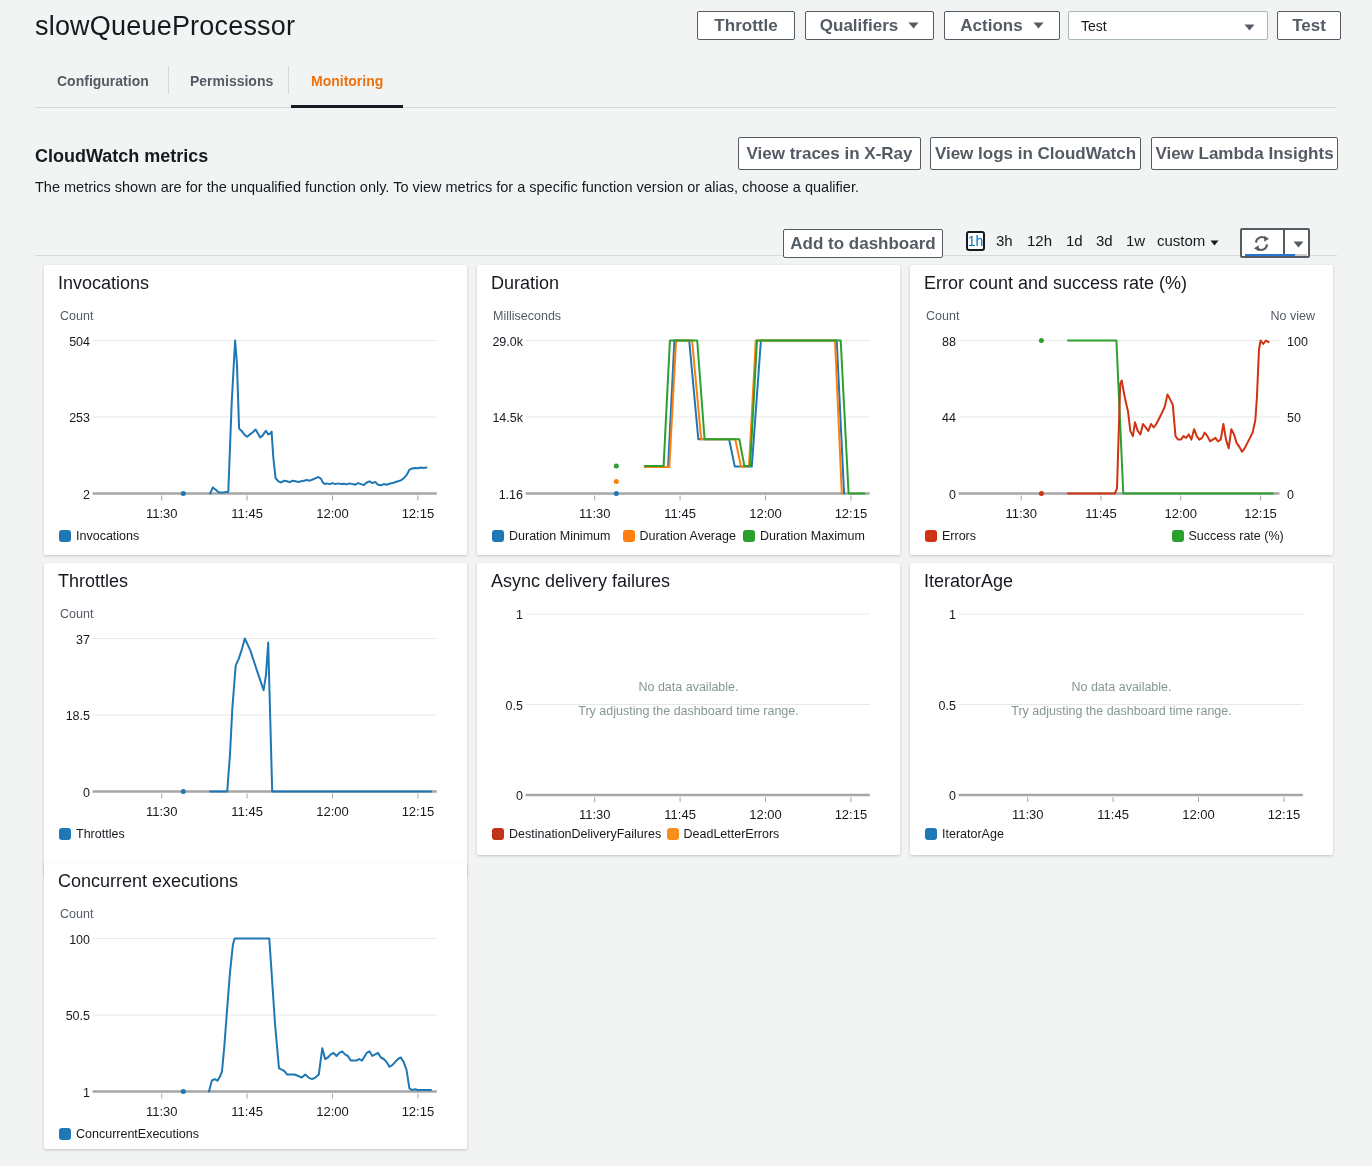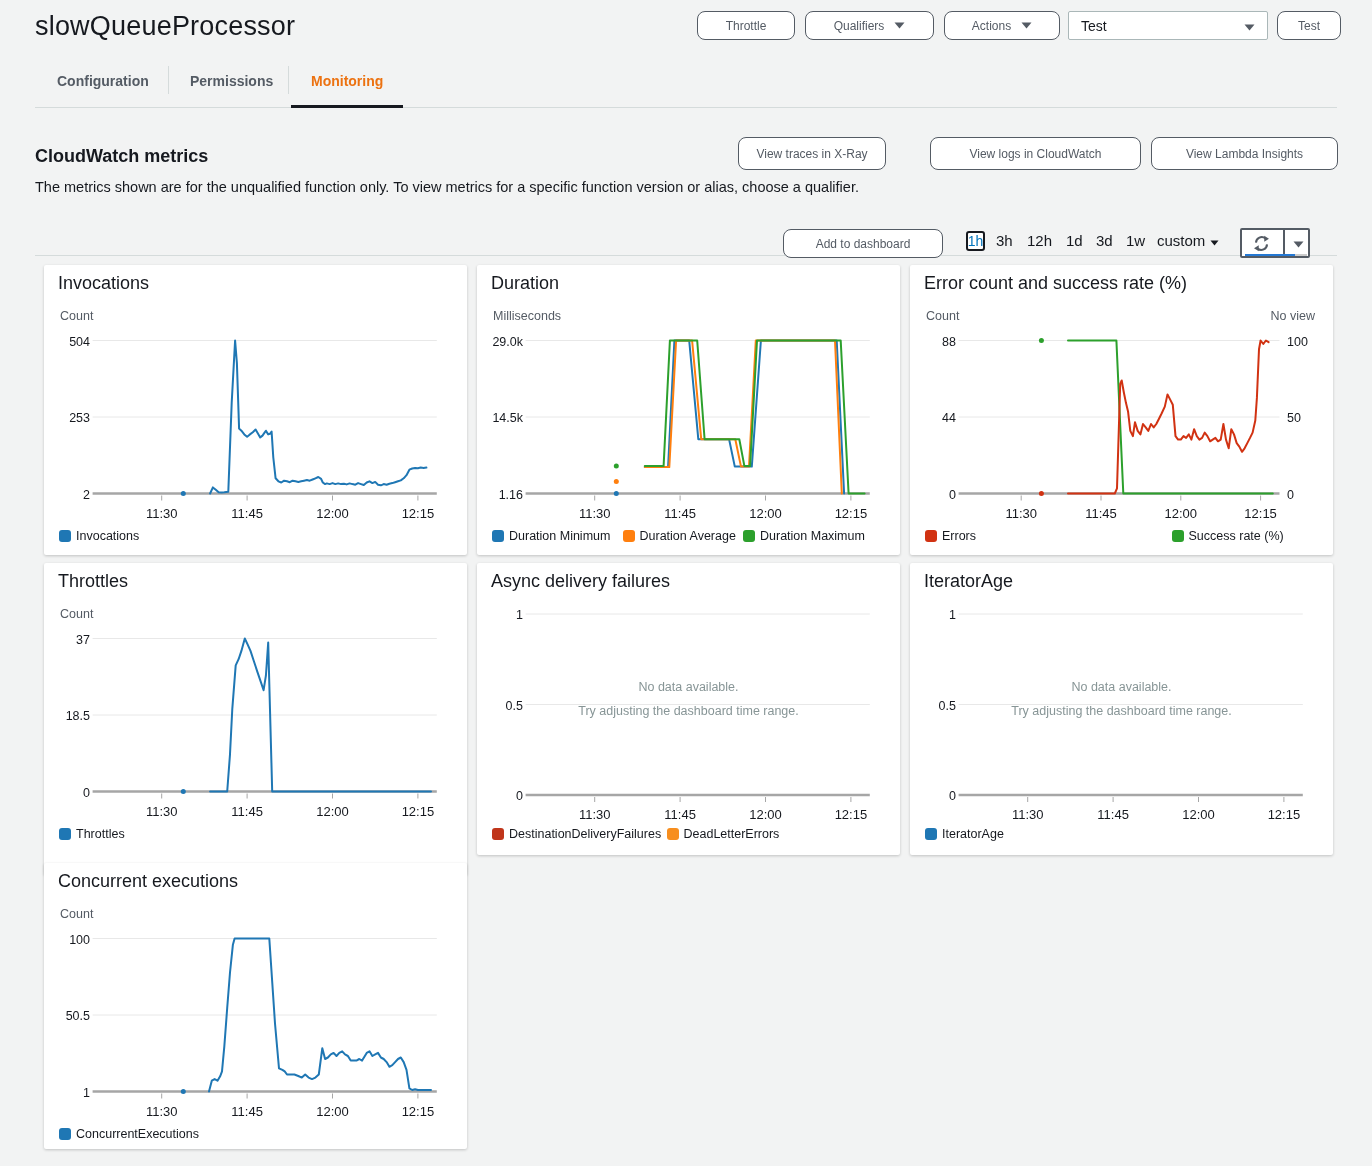--- a/index.html
+++ b/index.html
@@ -1,21 +1,21 @@
 <!DOCTYPE html>
 <html><head><meta charset="utf-8"><title>slowQueueProcessor</title>
 <style>
 * { margin:0; padding:0; box-sizing:border-box; }
 body { width:1372px; height:1166px; background:#f2f3f3;
   font-family:"Liberation Sans",sans-serif; color:#16191f; position:relative;
   overflow:hidden; }
 .abs { position:absolute; }
 .ic { position:absolute; line-height:0; }
-.btn { position:absolute; background:#fff; border:1px solid #545b64; border-radius:8px;
-  color:#545b64; font-weight:normal; font-size:12px; display:flex;
+.btn { position:absolute; background:#fff; border:1px solid #545b64; border-radius:2px;
+  color:#545b64; font-weight:bold; font-size:17px; display:flex;
   align-items:center; justify-content:center; }
 .tab { position:absolute; font-size:14px; font-weight:bold; color:#545b64; }
 .sep { position:absolute; width:1px; background:#d5dbdb; }
 .hline { position:absolute; height:1px; background:#d5dbdb; }
 .card { position:absolute; width:423px; background:#fff; border-radius:2px;
   box-shadow:0 1px 3px rgba(0,0,0,0.2); }
 .ct { position:absolute; left:14px; top:8px; font-size:18px; color:#16191f; }
 .cu { position:absolute; left:16px; top:44px; font-size:12.5px; color:#545b64; }
 .cs { position:absolute; left:0; top:0; }
 .leg { position:absolute; left:15px; top:264px; height:14px; display:flex;
@@ -44,21 +44,21 @@
 
 <div class="hline" style="left:35px;top:107px;width:1302px"></div>
 <div class="tab" style="left:57px;top:73px">Configuration</div>
 <div class="tab" style="left:190px;top:73px">Permissions</div>
 <div class="tab" style="left:311px;top:73px;color:#ec7211">Monitoring</div>
 <div class="sep" style="left:168px;top:66px;height:28px"></div>
 <div class="sep" style="left:288px;top:66px;height:28px"></div>
 <div class="abs" style="left:291px;top:105px;width:112px;height:3px;background:#16191f"></div>
 
 <div class="abs" style="left:35px;top:146px;font-size:18px;font-weight:bold">CloudWatch metrics</div>
-<div class="btn" style="left:738px;top:137px;width:148px;height:33px">View traces in X-Ray</div>
+<div class="btn" style="left:738px;top:137px;width:183px;height:33px">View traces in X-Ray</div>
 <div class="btn" style="left:930px;top:137px;width:211px;height:33px">View logs in CloudWatch</div>
 <div class="btn" style="left:1151px;top:137px;width:187px;height:33px">View Lambda Insights</div>
 <div class="abs" style="left:35px;top:179px;font-size:14.5px">The metrics shown are for the unqualified function only. To view metrics for a specific function version or alias, choose a qualifier.</div>
 
 <div class="hline" style="left:35px;top:255px;width:1302px"></div>
 <div class="btn" style="left:783px;top:229px;width:160px;height:29px;background:#fff">Add to dashboard</div>
 <div class="abs" style="left:966px;top:231px;width:19px;height:20px;border:2px solid #16191f;border-radius:3px;display:flex;align-items:center;justify-content:center;font-size:14px;color:#0073bb;background:#fff">1h</div>
 <div class="titem" style="left:996px">3h</div>
 <div class="titem" style="left:1027px">12h</div>
 <div class="titem" style="left:1066px">1d</div>

